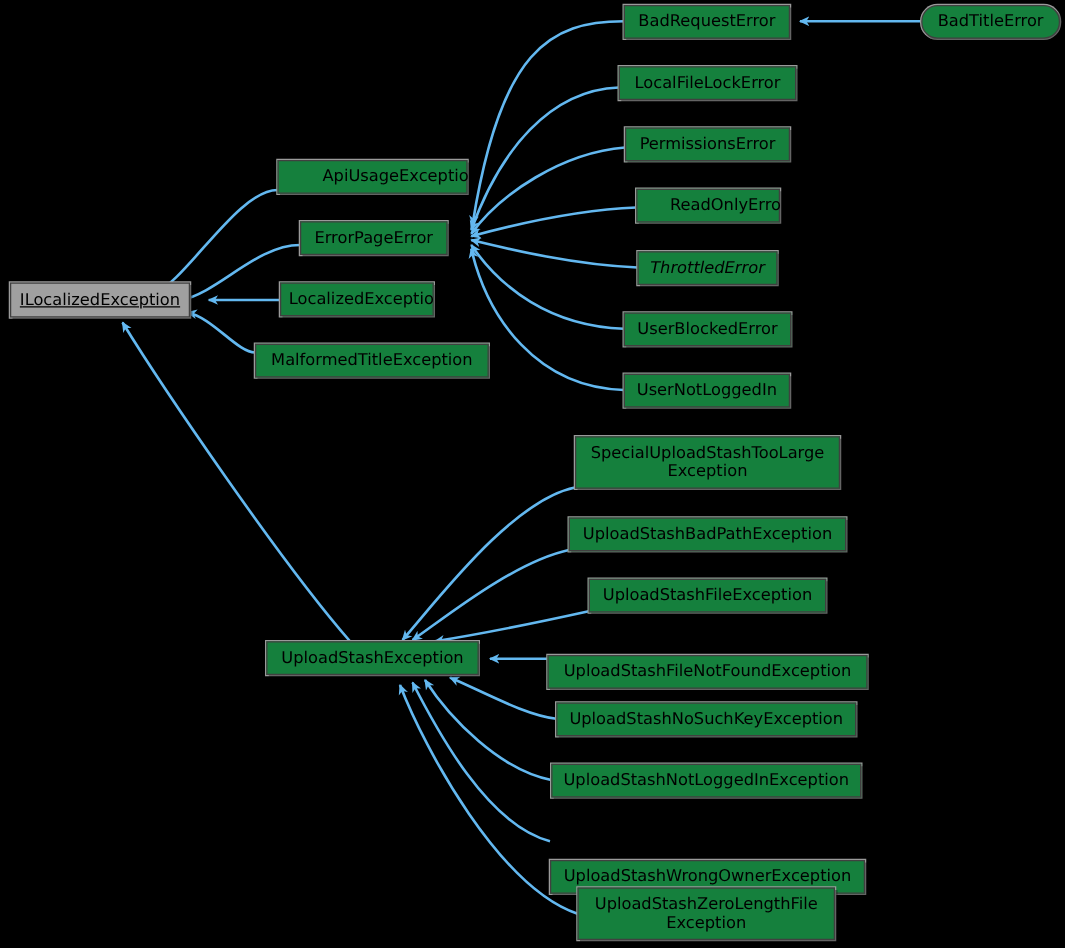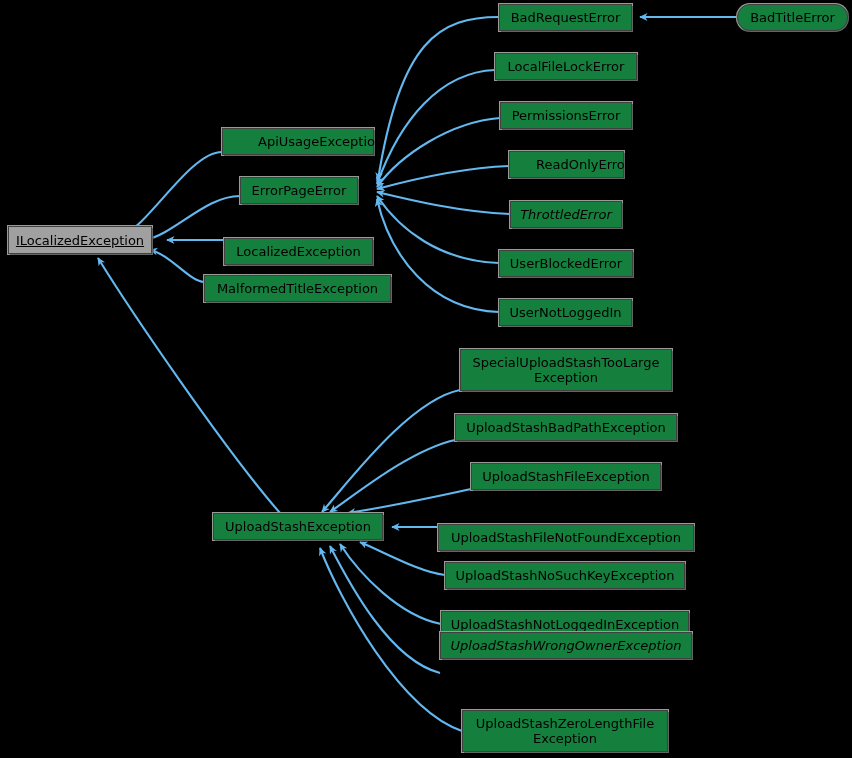--- a/index.html
+++ b/index.html
@@ -82,35 +82,35 @@
         <path d="M 445,575 C 420,572 390,555 360,542" marker-end="url(#arrowhead)"></path>
         <path d="M 441,624 C 400,616 360,575 340,544" marker-end="url(#arrowhead)"></path>
         <path d="M 440,673 C 390,660 350,585 330,546" marker-end="url(#arrowhead)"></path>
         <path d="M 462,731 C 400,710 340,600 320,548" marker-end="url(#arrowhead)"></path>
       </g>
   </svg>
   <div id="nodes">
       <div class="node highlight" style="left: 8px; top: 226px; width: 144px; height: 28px; text-decoration: underline;"><span class="label">ILocalizedException</span></div>
       <div class="node" style="left: 222px; top: 128px; width: 152px; height: 27px; padding-left: 35px;"><span class="label">ApiUsageException</span></div>
       <div class="node" style="left: 240px; top: 177px; width: 118px; height: 27px;"><span class="label">ErrorPageError</span></div>
-      <div class="node" style="left: 224px; top: 226px; width: 149px; height: 27px; margin-top: 12px;"><span class="label">LocalizedException</span></div>
+      <div class="node" style="left: 224px; top: 226px; width: 123px; height: 27px;"><span class="label">LocalizedException</span></div>
       <div class="node" style="left: 204px; top: 275px; width: 187px; height: 27px;"><span class="label">MalformedTitleException</span></div>
       <div class="node" style="left: 499px; top: 4px; width: 133px; height: 27px;"><span class="label">BadRequestError</span></div>
       <div class="node" style="left: 737px; top: 4px; width: 111px; height: 27px; border-radius: 13px;"><span class="label">BadTitleError</span></div>
       <div class="node" style="left: 495px; top: 53px; width: 142px; height: 27px;"><span class="label">LocalFileLockError</span></div>
       <div class="node" style="left: 500px; top: 102px; width: 132px; height: 27px;"><span class="label">PermissionsError</span></div>
       <div class="node" style="left: 509px; top: 151px; width: 115px; height: 27px; padding-left: 26px;"><span class="label">ReadOnlyError</span></div>
       <div class="node" style="left: 510px; top: 201px; width: 112px; height: 27px; font-style: italic;"><span class="label">ThrottledError</span></div>
       <div class="node" style="left: 499px; top: 250px; width: 134px; height: 27px;"><span class="label">UserBlockedError</span></div>
       <div class="node" style="left: 499px; top: 299px; width: 133px; height: 27px;"><span class="label">UserNotLoggedIn</span></div>
       <div class="node" style="left: 213px; top: 513px; width: 170px; height: 27px;"><span class="label">UploadStashException</span></div>
       <div class="node" style="left: 460px; top: 349px; width: 212px; height: 42px;"><span class="label">SpecialUploadStashTooLarge
 Exception</span></div>
       <div class="node" style="left: 455px; top: 414px; width: 222px; height: 27px;"><span class="label">UploadStashBadPathException</span></div>
       <div class="node" style="left: 471px; top: 463px; width: 190px; height: 27px;"><span class="label">UploadStashFileException</span></div>
       <div class="node" style="left: 438px; top: 524px; width: 256px; height: 27px;"><span class="label">UploadStashFileNotFoundException</span></div>
       <div class="node" style="left: 445px; top: 562px; width: 240px; height: 27px;"><span class="label">UploadStashNoSuchKeyException</span></div>
       <div class="node" style="left: 441px; top: 611px; width: 248px; height: 27px;"><span class="label">UploadStashNotLoggedInException</span></div>
-      <div class="node" style="left: 440px; top: 632px; width: 252px; height: 27px; font-style: italic;"><span class="label">UploadStashWrongOwnerException</span></div>
+      <div class="node" style="left: 440px; top: 688px; width: 252px; height: 27px;"><span class="label">UploadStashWrongOwnerException</span></div>
       <div class="node" style="left: 462px; top: 710px; width: 206px; height: 42px;"><span class="label">UploadStashZeroLengthFile
 Exception</span></div>
     </div>
 </div>
 
 </body></html>

